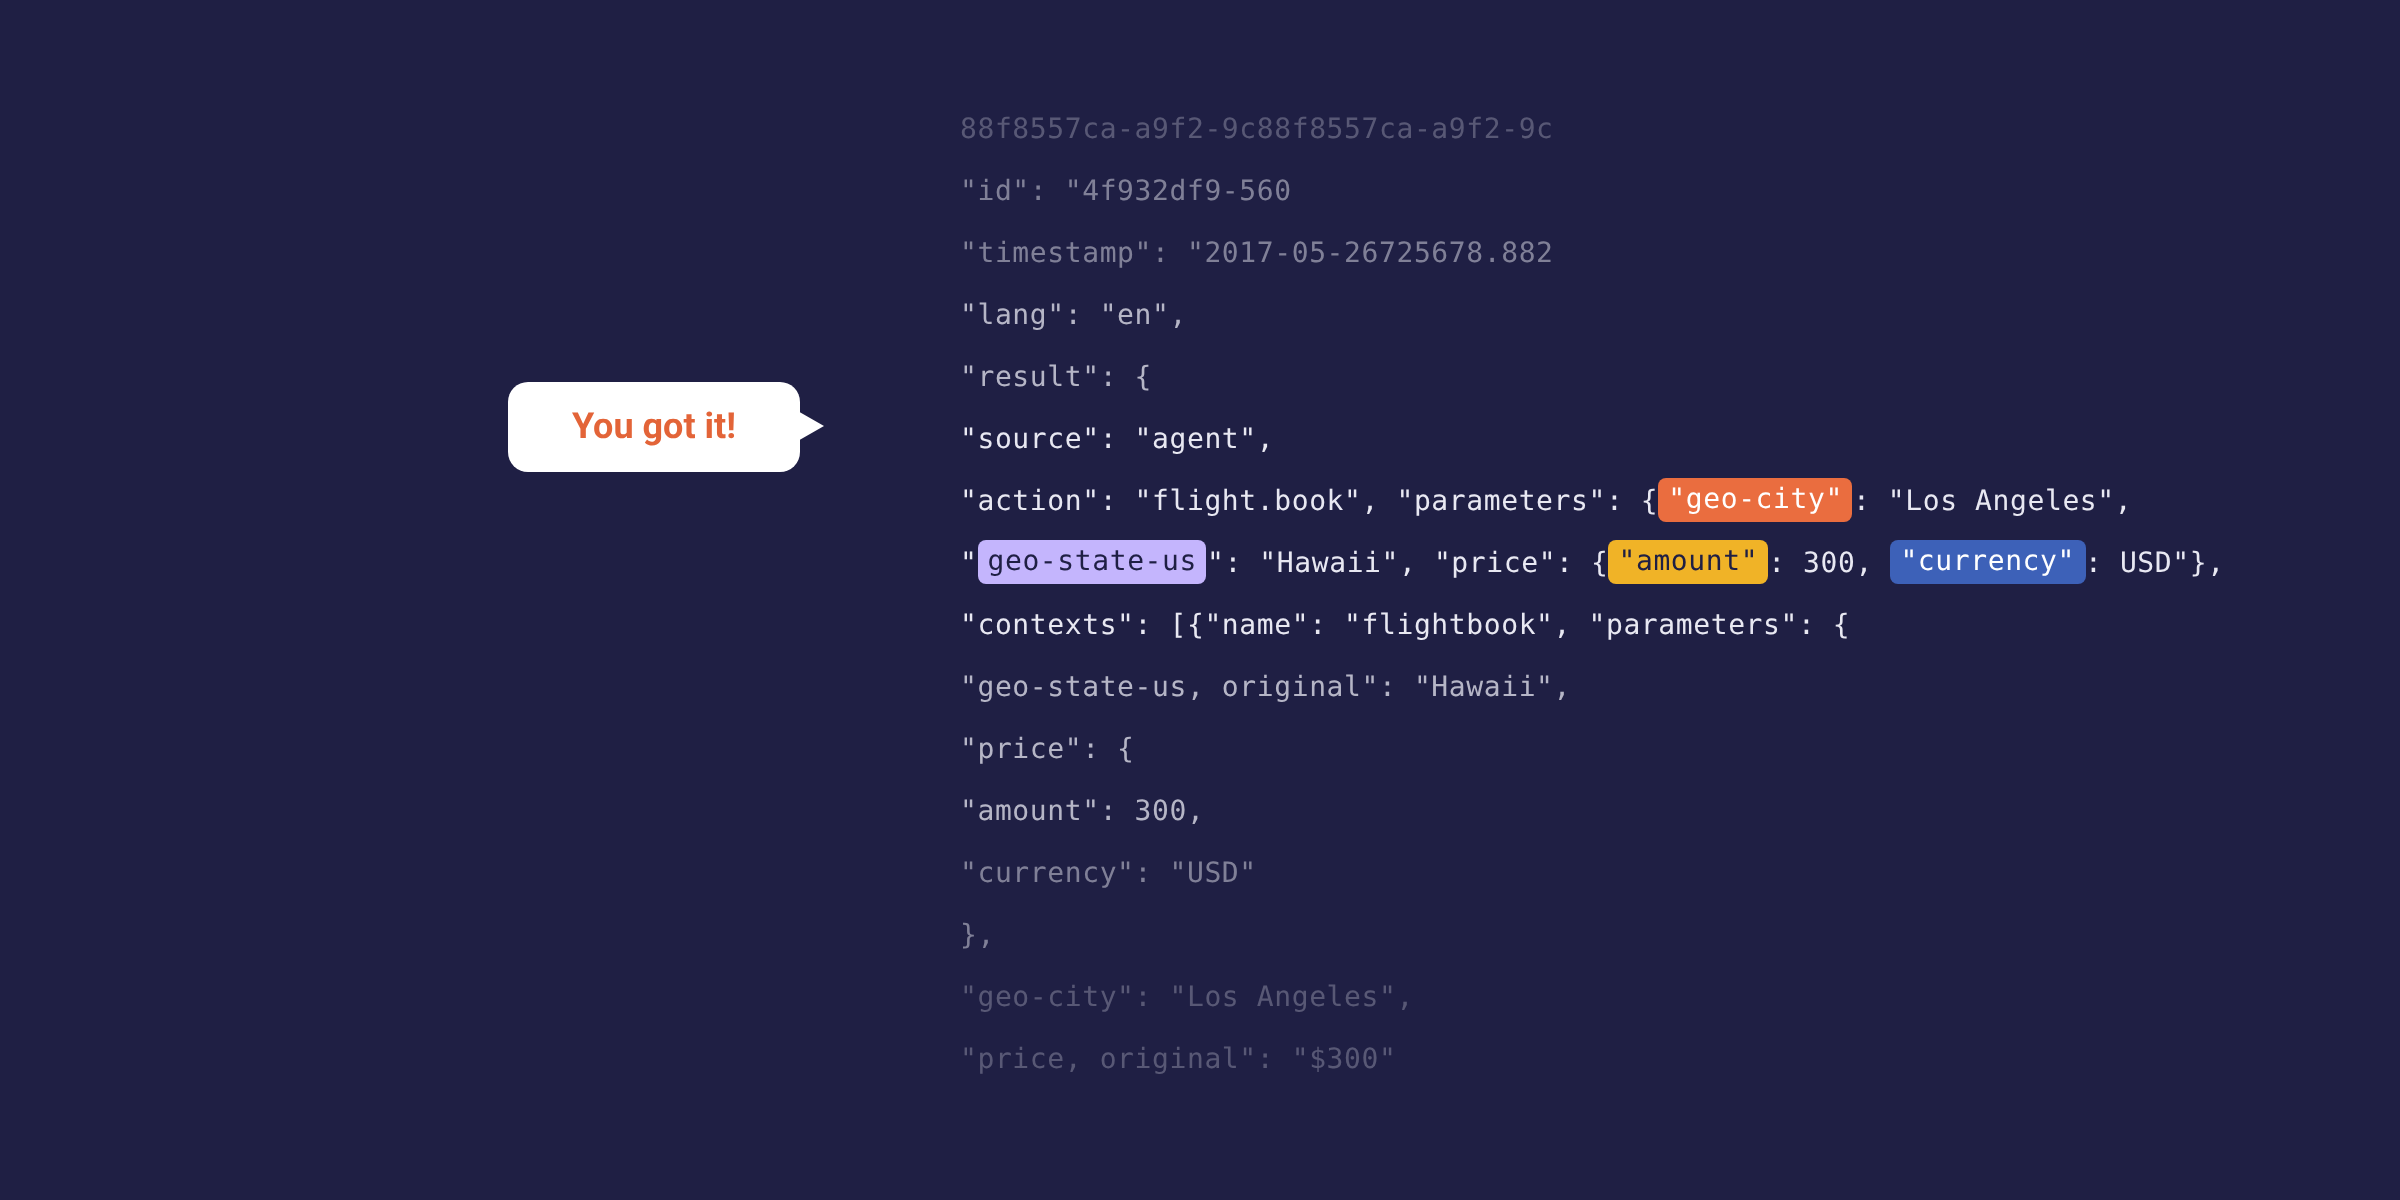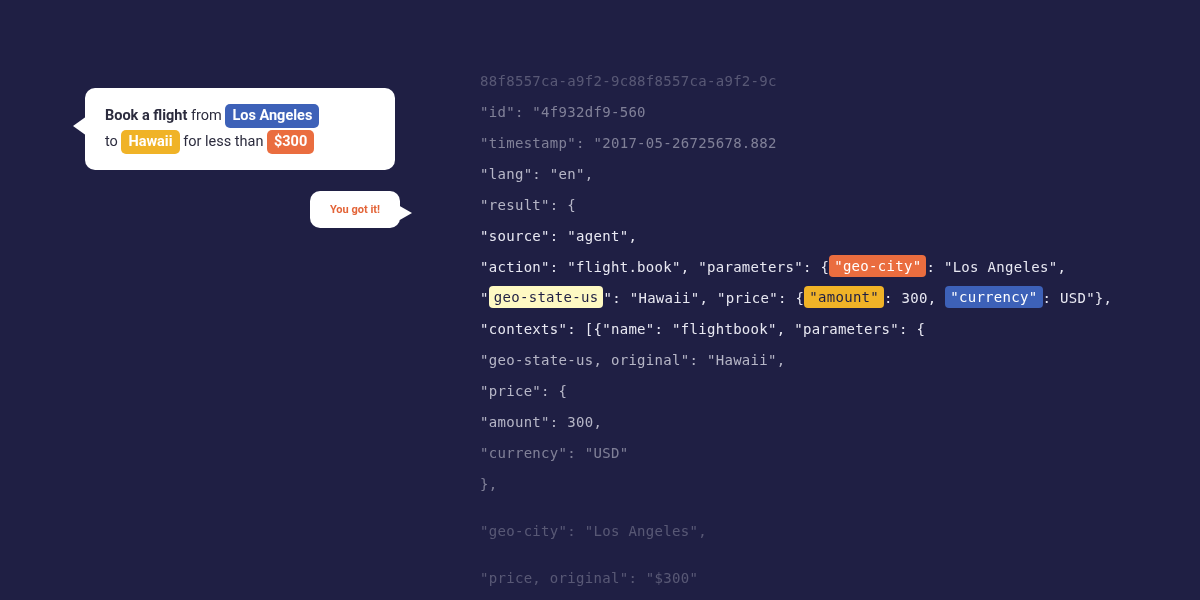--- a/index.html
+++ b/index.html
@@ -34,22 +34,22 @@
     left: -12px;
     top: 28px;
     width: 0; height: 0;
     border-top: 10px solid transparent;
     border-bottom: 10px solid transparent;
     border-right: 14px solid #fff;
   }
   .bubble-bot {
     background: #fff;
     border-radius: 10px;
-    padding: 12px 20px;
-    font-size: 11px;
+    padding: 12px 32px;
+    font-size: 18px;
     font-weight: 700;
     color: #e36438;
     position: absolute;
     right: 10px;
     top: 103px;
     white-space: nowrap;
   }
   .bubble-bot::after {
     content: "";
     position: absolute;
@@ -78,46 +78,42 @@
     position: absolute;
     left: 480px;
     top: 50px;
     width: 680px;
     font-family: ui-monospace, Menlo, Consolas, monospace;
     font-size: 14px;
     line-height: 31px;
     color: #d0d0dd;
     letter-spacing: 0.3px;
   }
-  .dim1 { color: rgba(208,208,221,0.32); margin-top: 16px; }
+  .dim1 { color: rgba(208,208,221,0.32); }
   .dim2 { color: rgba(208,208,221,0.55); }
   .dim3 { color: rgba(208,208,221,0.85); }
   .bright { color: #e8e8f2; }
   .hl {
     display: inline-block;
     border-radius: 4px;
     padding: 0 5px;
     color: #1f1f44;
     line-height: 22px;
     vertical-align: 1px;
   }
   .hl-orange { background: #ea6d3f; color:#fff; }
-  .hl-green  { background: #fef9c3; color:#1f1f44; }
+  .hl-green  { background: #c4b5fd; color:#1f1f44; }
   .hl-yellow { background: #f0b327; color:#1f1f44; }
   .hl-blue   { background: #3d61b8; color:#fff; }
   .code-line { white-space: nowrap; }
 </style>
 </head>
 <body>
 
 <div class="chat-area">
-  <div class="bubble-user">
-    <span class="bold">Book a flight</span><span> from </span><span class="tag tag-blue">Los Angeles</span><br>
-    <span>to </span><span class="tag tag-yellow">Hawaii</span><span> for less than </span><span class="tag tag-orange">$300</span>
-  </div>
   <div class="bubble-bot">
     <span>You got it!</span>
   </div>
 </div>
 
 <div class="code-area">
   <div class="code-line dim1">88f8557ca-a9f2-9c88f8557ca-a9f2-9c</div>
   <div class="code-line dim2">"id": "4f932df9-560</div>
   <div class="code-line dim2">"timestamp": "2017-05-26725678.882</div>
   <div class="code-line dim3">"lang": "en",</div>

